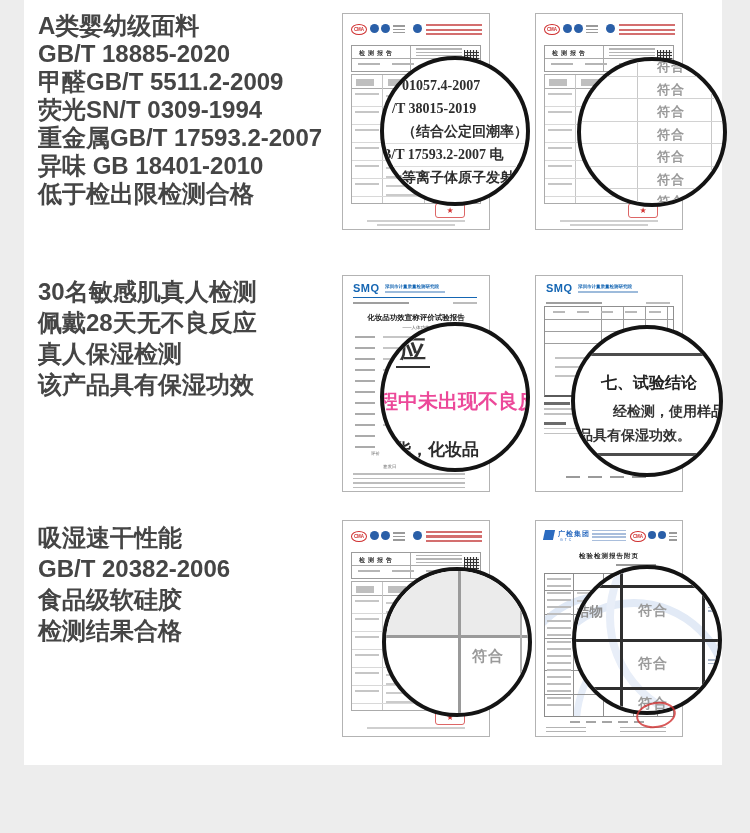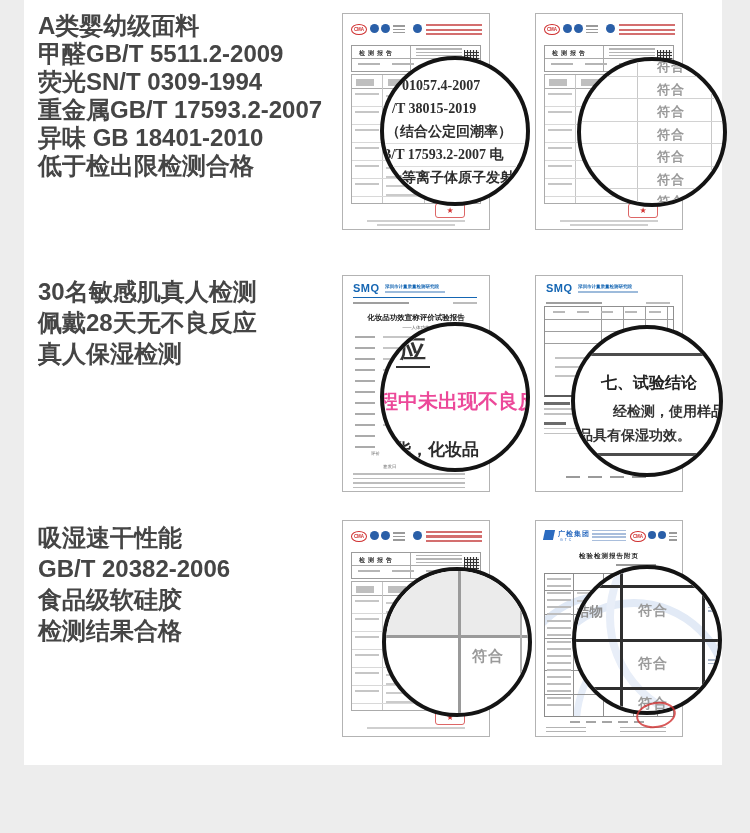--- a/index.html
+++ b/index.html
@@ -195,30 +195,32 @@
   .m6-extra{position:absolute;left:133px;top:126px;font-size:13px;color:#777;}
 </style>
 </head>
 <body>
 
 <div class="stage">
   <div class="content"></div>
 
   <section class="intro" id="intro-fabric">
     <div>A类婴幼级面料</div>
+    <div>GB/T 18885-2020</div>
     <div>甲醛GB/T 5511.2-2009</div>
     <div>荧光SN/T 0309-1994</div>
     <div>重金属GB/T 17593.2-2007</div>
     <div>异味 GB 18401-2010</div>
     <div>低于检出限检测合格</div>
   </section>
   <section class="intro" id="intro-skin">
     <div>30名敏感肌真人检测</div>
     <div>佩戴28天无不良反应</div>
     <div>真人保湿检测</div>
+    <div>该产品具有保湿功效</div>
   </section>
   <section class="intro" id="intro-dry">
     <div>吸湿速干性能</div>
     <div>GB/T 20382-2006</div>
     <div>食品级软硅胶</div>
     <div>检测结果合格</div>
   </section>
 
   <div class="cert" id="cert-a">
     <div class="cma-hdr">
@@ -382,21 +384,21 @@
     </div>
     <span class="f-endline"></span>
     <span class="f-foot-l"></span>
     <span class="f-foot-r"></span>
   </div>
 
   <div class="circle" id="circle-a">
     <div class="m1">
       <div class="m1-line" style="margin-left:18px">01057.4-2007</div>
       <div class="m1-line" style="margin-left:8px">/T 38015-2019</div>
-      <div class="m1-line" style="margin-left:2px">（结合公定回潮率）</div>
+      <div class="m1-line" style="margin-left:18px">（结合公定回潮率）</div>
       <div class="m1-line" style="margin-left:-2px">B/T 17593.2-2007 电</div>
       <div class="m1-line" style="margin-left:-10px">耦合等离子体原子发射</div>
     </div>
     <span class="m1-rule r1"></span>
     <span class="m1-rule r2"></span>
   </div>
 
   <div class="circle" id="circle-b">
     <span class="m2-v a"></span>
     <span class="m2-v b"></span>

